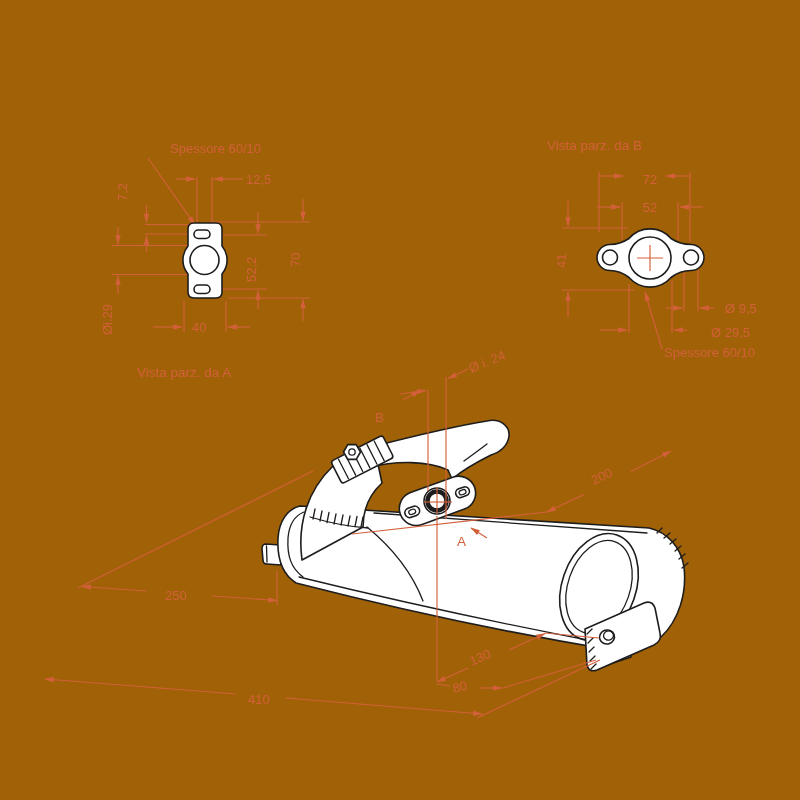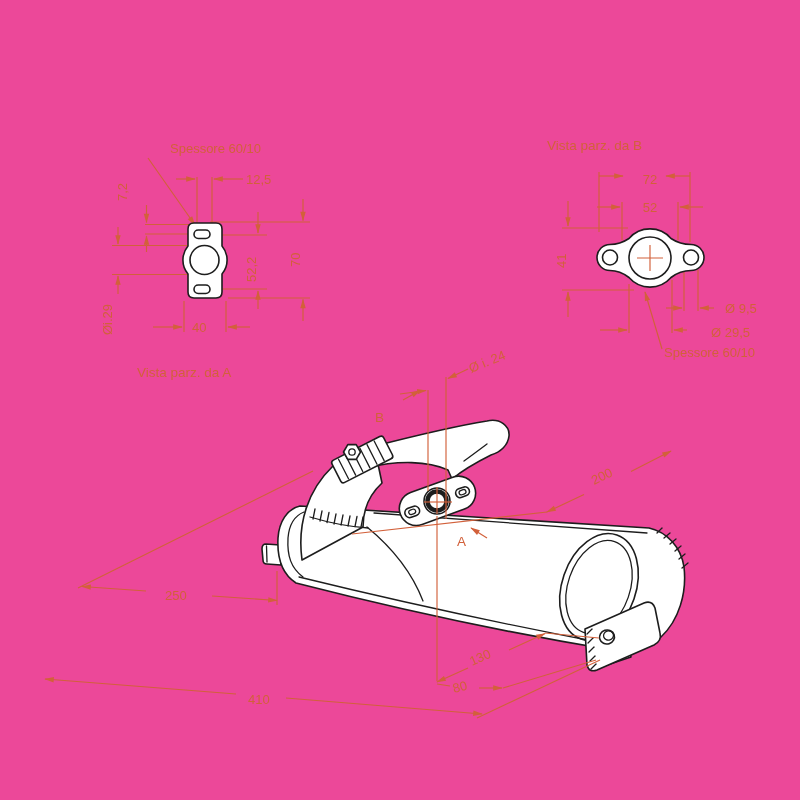--- a/index.html
+++ b/index.html
@@ -1,16 +1,16 @@
 <!DOCTYPE html>
 <html><head>
 <meta charset="utf-8">
 <style>
   html,body{margin:0;padding:0;background:#ffffff;}
-  .stage{width:800px;height:800px;background:#ec4899;position:relative;font-family:"Liberation Sans",sans-serif;text-decoration:underline;}
+  .stage{width:800px;height:800px;background:#a16207;position:relative;font-family:"Liberation Sans",sans-serif;text-decoration:underline;}
   svg{display:block;}
   .bk{stroke:#1d1d1d;stroke-width:1.6;fill:none;stroke-linecap:round;stroke-linejoin:round;}
   .bkw{stroke:#1d1d1d;stroke-width:1.6;fill:#ffffff;stroke-linecap:round;stroke-linejoin:round;}
   .bkt{stroke:#1d1d1d;stroke-width:1.3;fill:none;stroke-linecap:round;}
   .or{stroke:#d2603a;stroke-width:1.15;fill:none;stroke-linecap:butt;}
   .ort{fill:#d2603a;font-family:"Liberation Sans",sans-serif;font-size:13px;}
   .ortt{fill:#d2603a;font-family:"Liberation Sans",sans-serif;font-size:13.5px;}
 </style>
 </head>
 <body>

